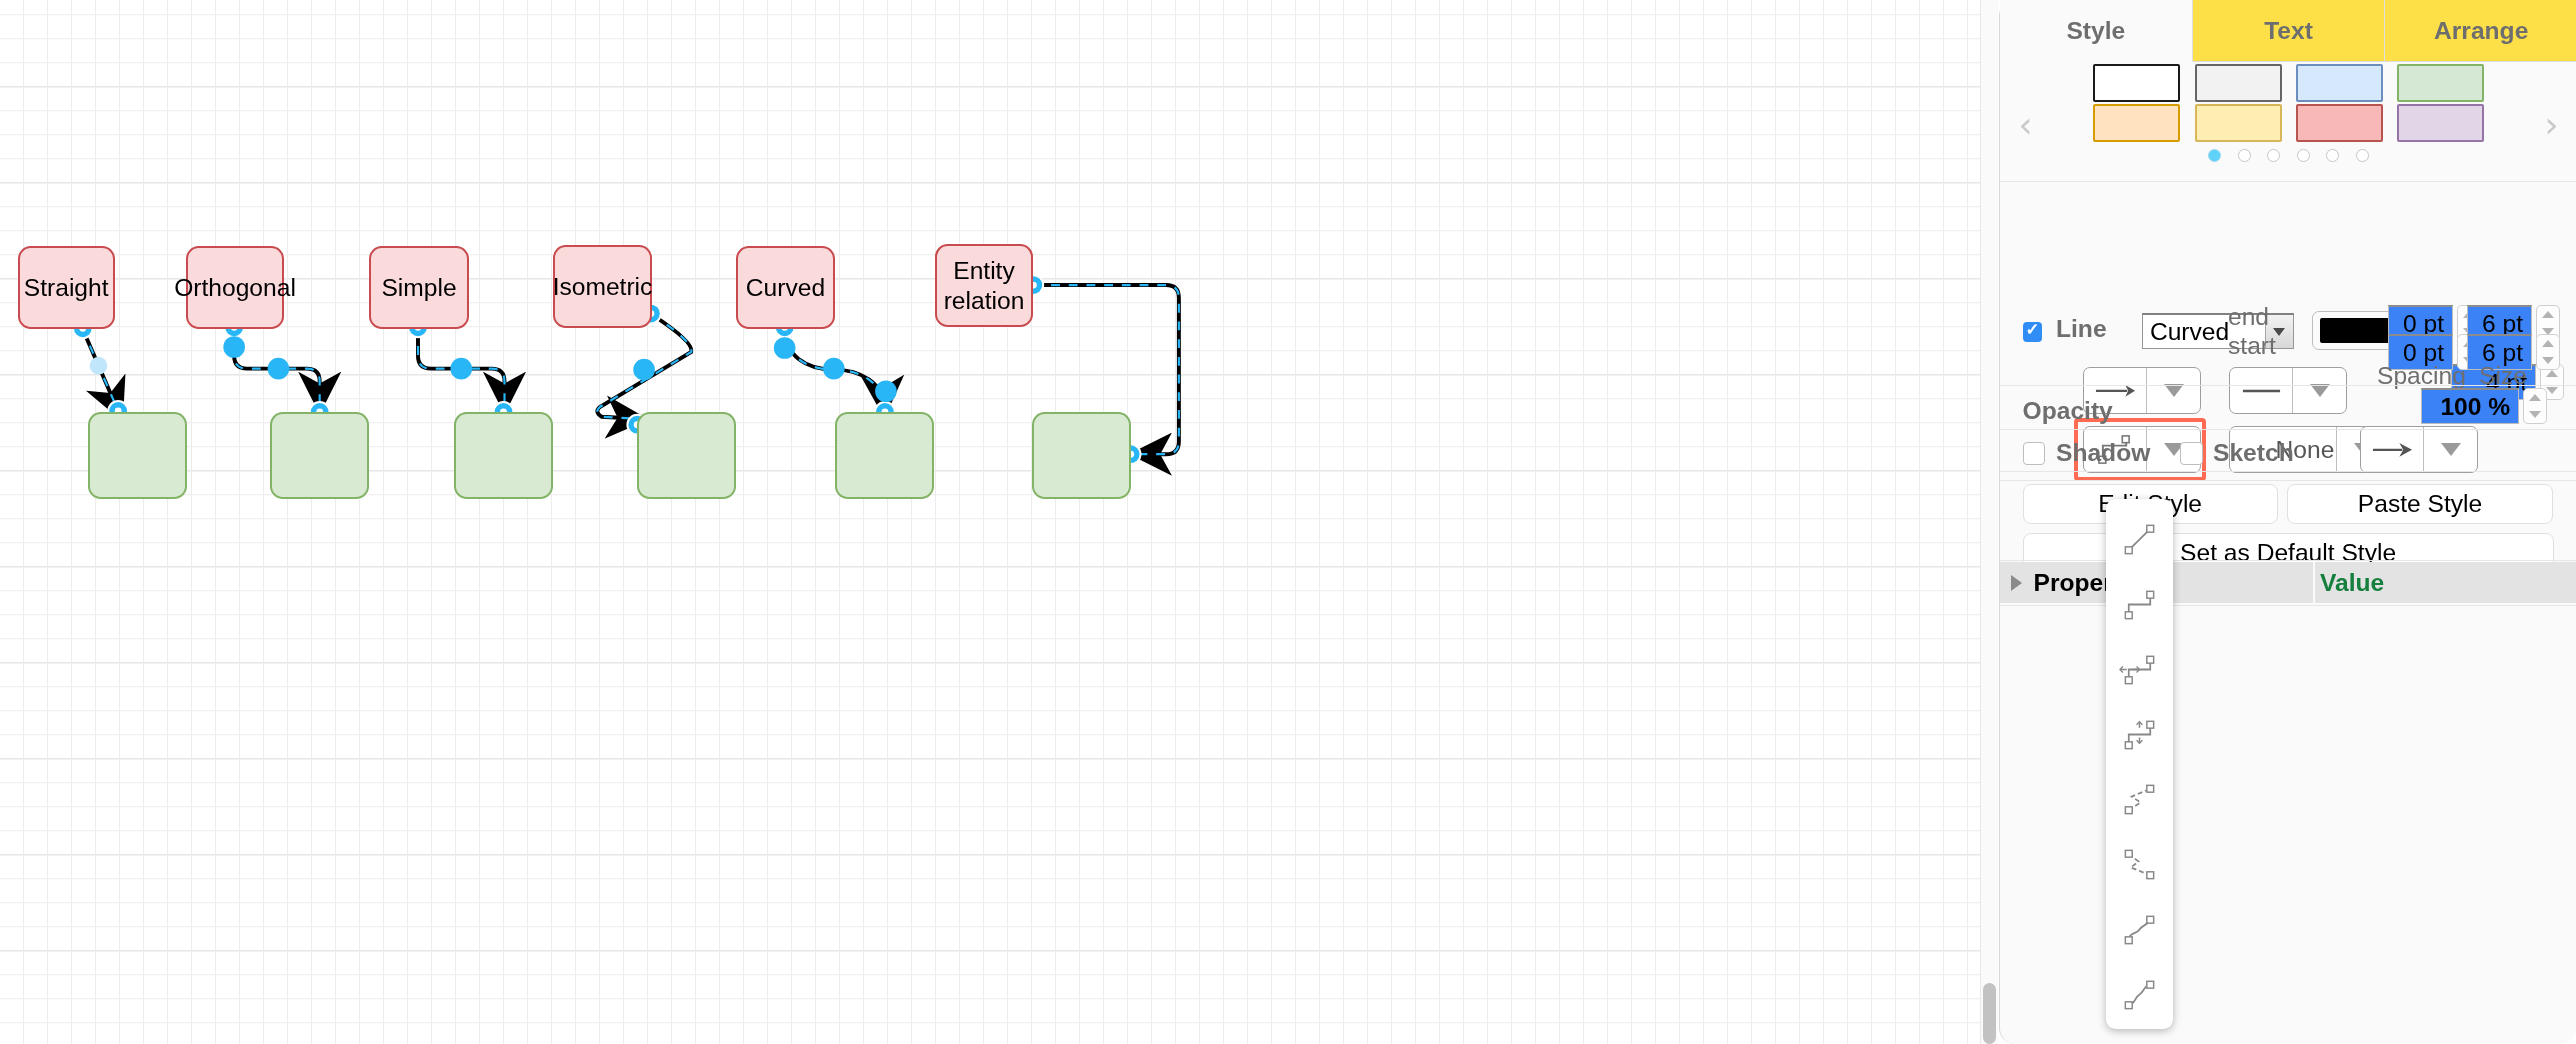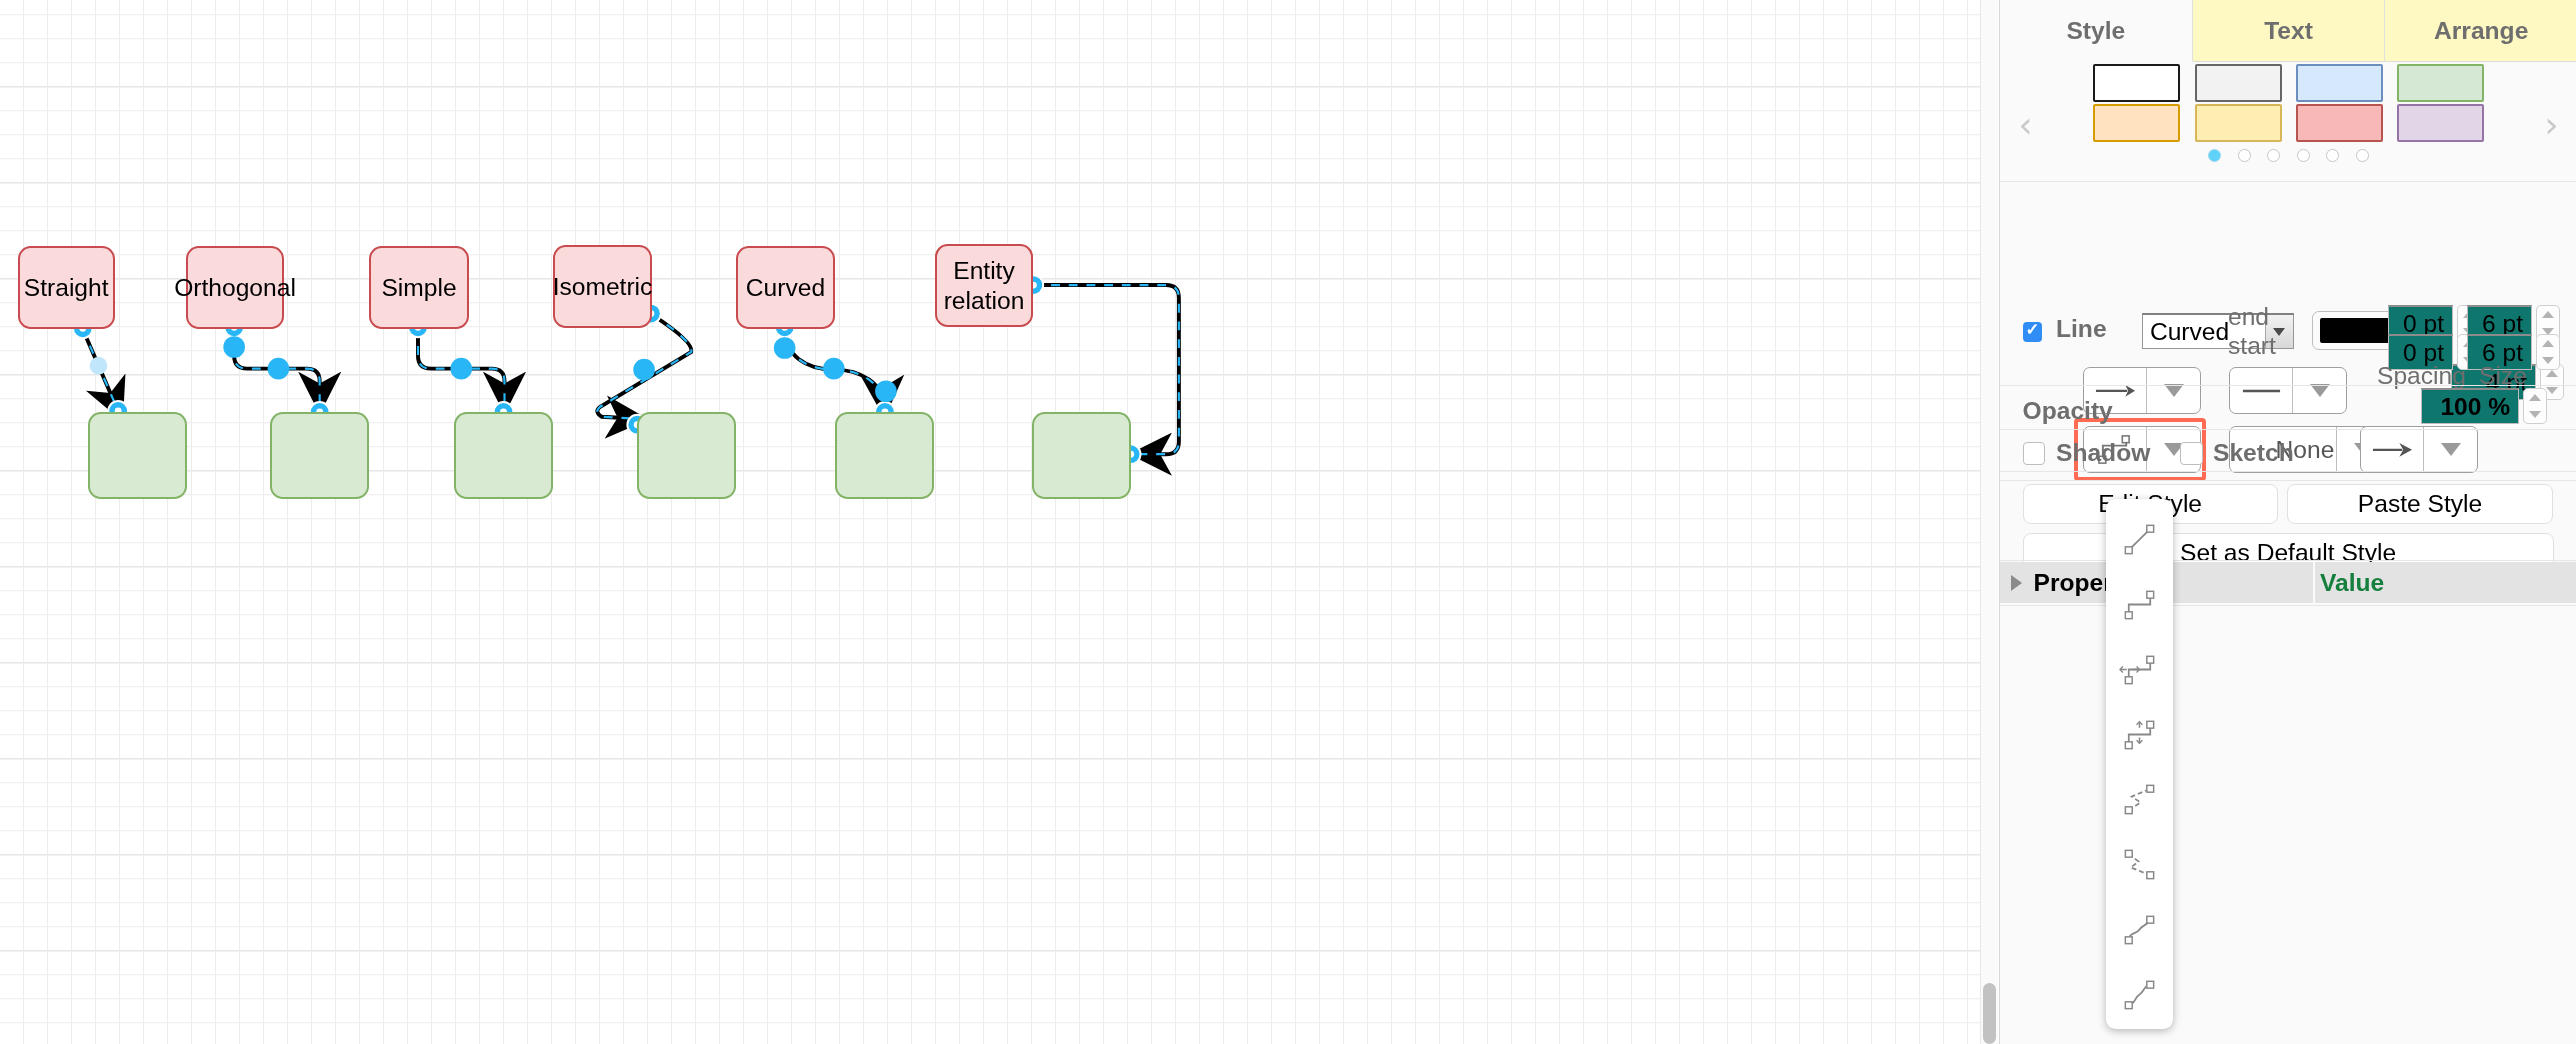--- a/index.html
+++ b/index.html
@@ -32,28 +32,28 @@
   .shape.tgt { background:#d9ead3; border:2px solid #82b366; }
 
   
   #vscroll-track { position:absolute; left:1980px; top:0; width:17.7px; height:1044px;
                    background:#fafafa; border-left:1px solid #e8e8e8; }
   #vscroll-thumb { position:absolute; left:1983px; top:983px; width:12.8px; height:61px;
                    background:#c2c2c2; border-radius:6.9px; }
 
   
   #panel { position:absolute; left:1999px; top:0; width:577px; height:1044px;
-           background:#fafafa; border-left:1px solid #d7d7d7; }
+           background:#fafafa; border-left:1px solid #d7d7d7;border-radius:16px; }
 
   #tabs { position:absolute; left:0; top:0; width:577px; height:62px;
           display:flex; background:#f0f0f1; }
   .tab { flex:1; display:flex; align-items:center; justify-content:center;
          font-size:24.6px; font-weight:bold; color:#6e6e6e;
          border-right:1px solid #e0e0e0; border-bottom:1px solid #dcdcdc;
-         background:#fef9c3; cursor:pointer; }
+         background:#fde047; cursor:pointer; }
   .tab:last-child { border-right:none; }
   .tab.active { background:#fafafa; border-bottom:1px solid #fafafa; }
 
   
   #palette { position:absolute; left:0; top:62px; width:577px; height:125px; }
   .pal-arrow { position:absolute; top:42px; width:27.5px; height:43px;
                color:#c9c9c9; font-size:35px; line-height:43px; text-align:center;
                cursor:pointer; font-family:"DejaVu Sans", sans-serif; }
   #pal-prev { left:11.8px; } #pal-next { right:11.8px; }
   .swatch { position:absolute; width:87px; height:38px; border-radius:2px; }
@@ -110,21 +110,21 @@
   #g-linestyle  { left:229px; top:367px; }
   #g-waypoint   { left:83px;  top:426px; }
   #g-none       { left:229px; top:426px; }
   #g-endarrow   { left:360px; top:426px; }
 
   #wp-highlight { position:absolute; left:74px; top:418px; width:132px; height:63px;
                   border:4.9px solid #ff6a52; border-radius:3.9px; pointer-events:none; }
 
   
   .numwrap { position:absolute; display:flex; align-items:stretch; height:36px; }
-  .numfield { background:#0f766e; border:1px solid #bdbdbd; border-top:2.9px solid #8c8c8c;
+  .numfield { background:#3b82f6; border:1px solid #bdbdbd; border-top:2.9px solid #8c8c8c;
               font-size:24.6px; color:#000; display:flex; align-items:center;
               justify-content:flex-end; padding-right:7.9px; }
   .spin { width:24.6px; margin-left:3.9px; border:1px solid #cfcfcf; border-radius:4.9px;
           background:#fdfdfd; display:flex; flex-direction:column;
           align-items:center; justify-content:space-around; cursor:pointer; }
   .sp-up { width:0;height:0;border-left:6.9px solid transparent;
            border-right:6.9px solid transparent;border-bottom:7.9px solid #b3b3b3; }
   .sp-dn { width:0;height:0;border-left:6.9px solid transparent;
            border-right:6.9px solid transparent;border-top:7.9px solid #b3b3b3; }
 

